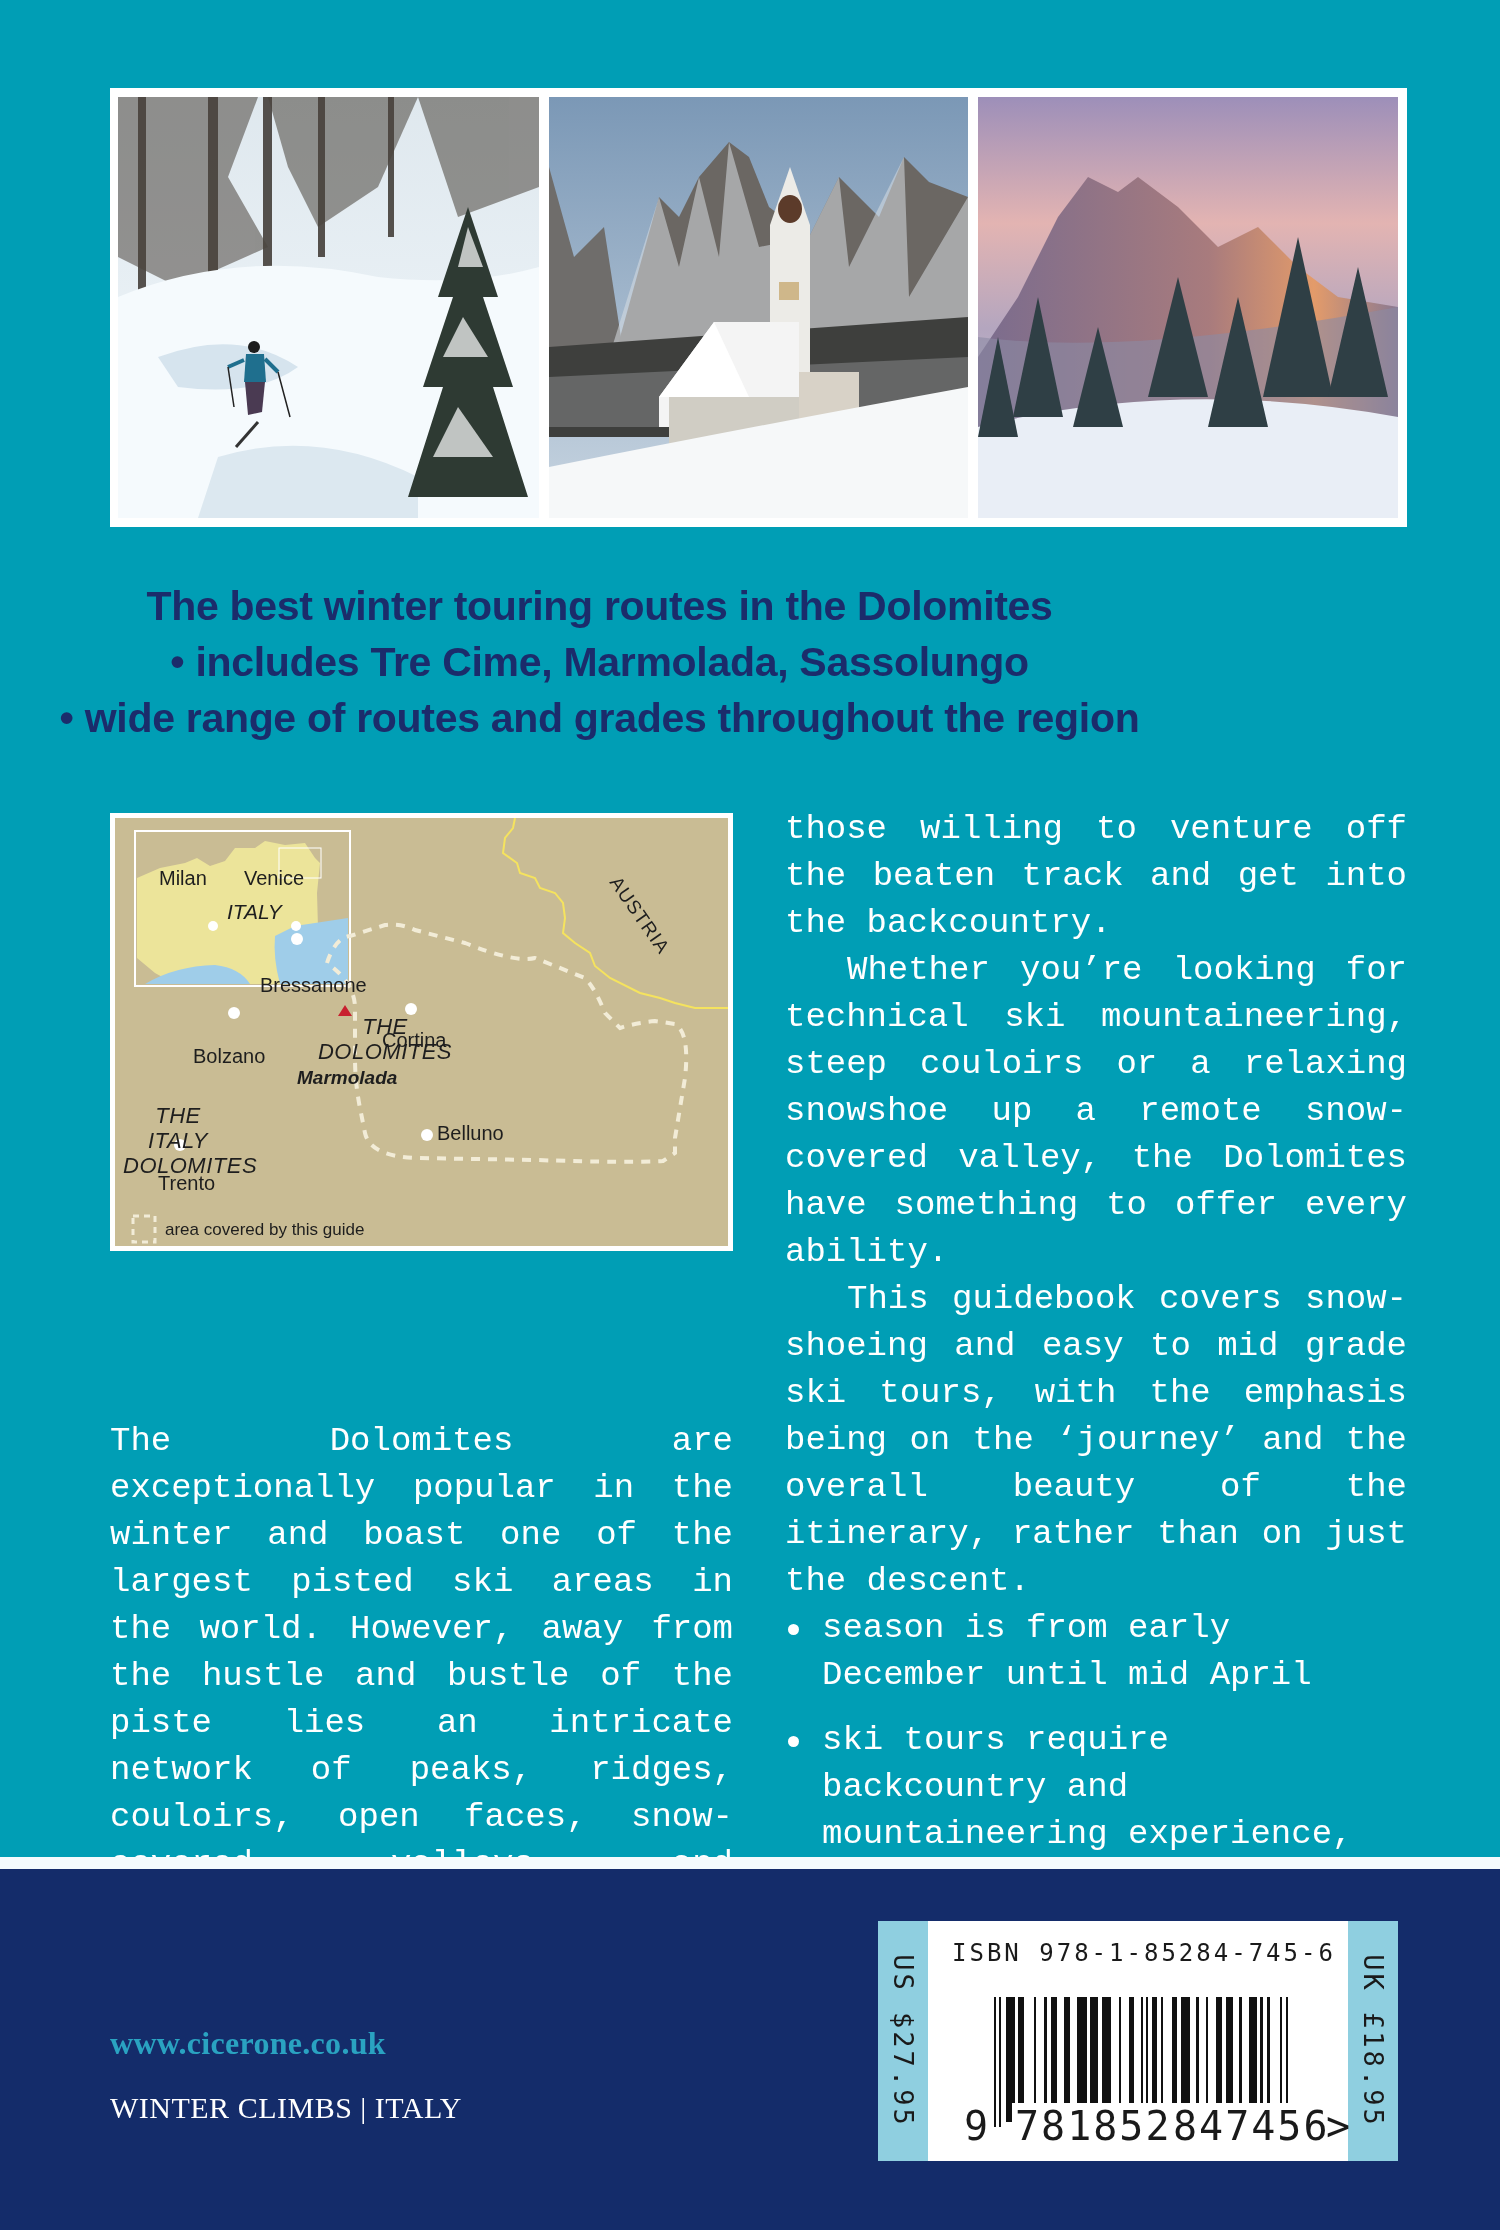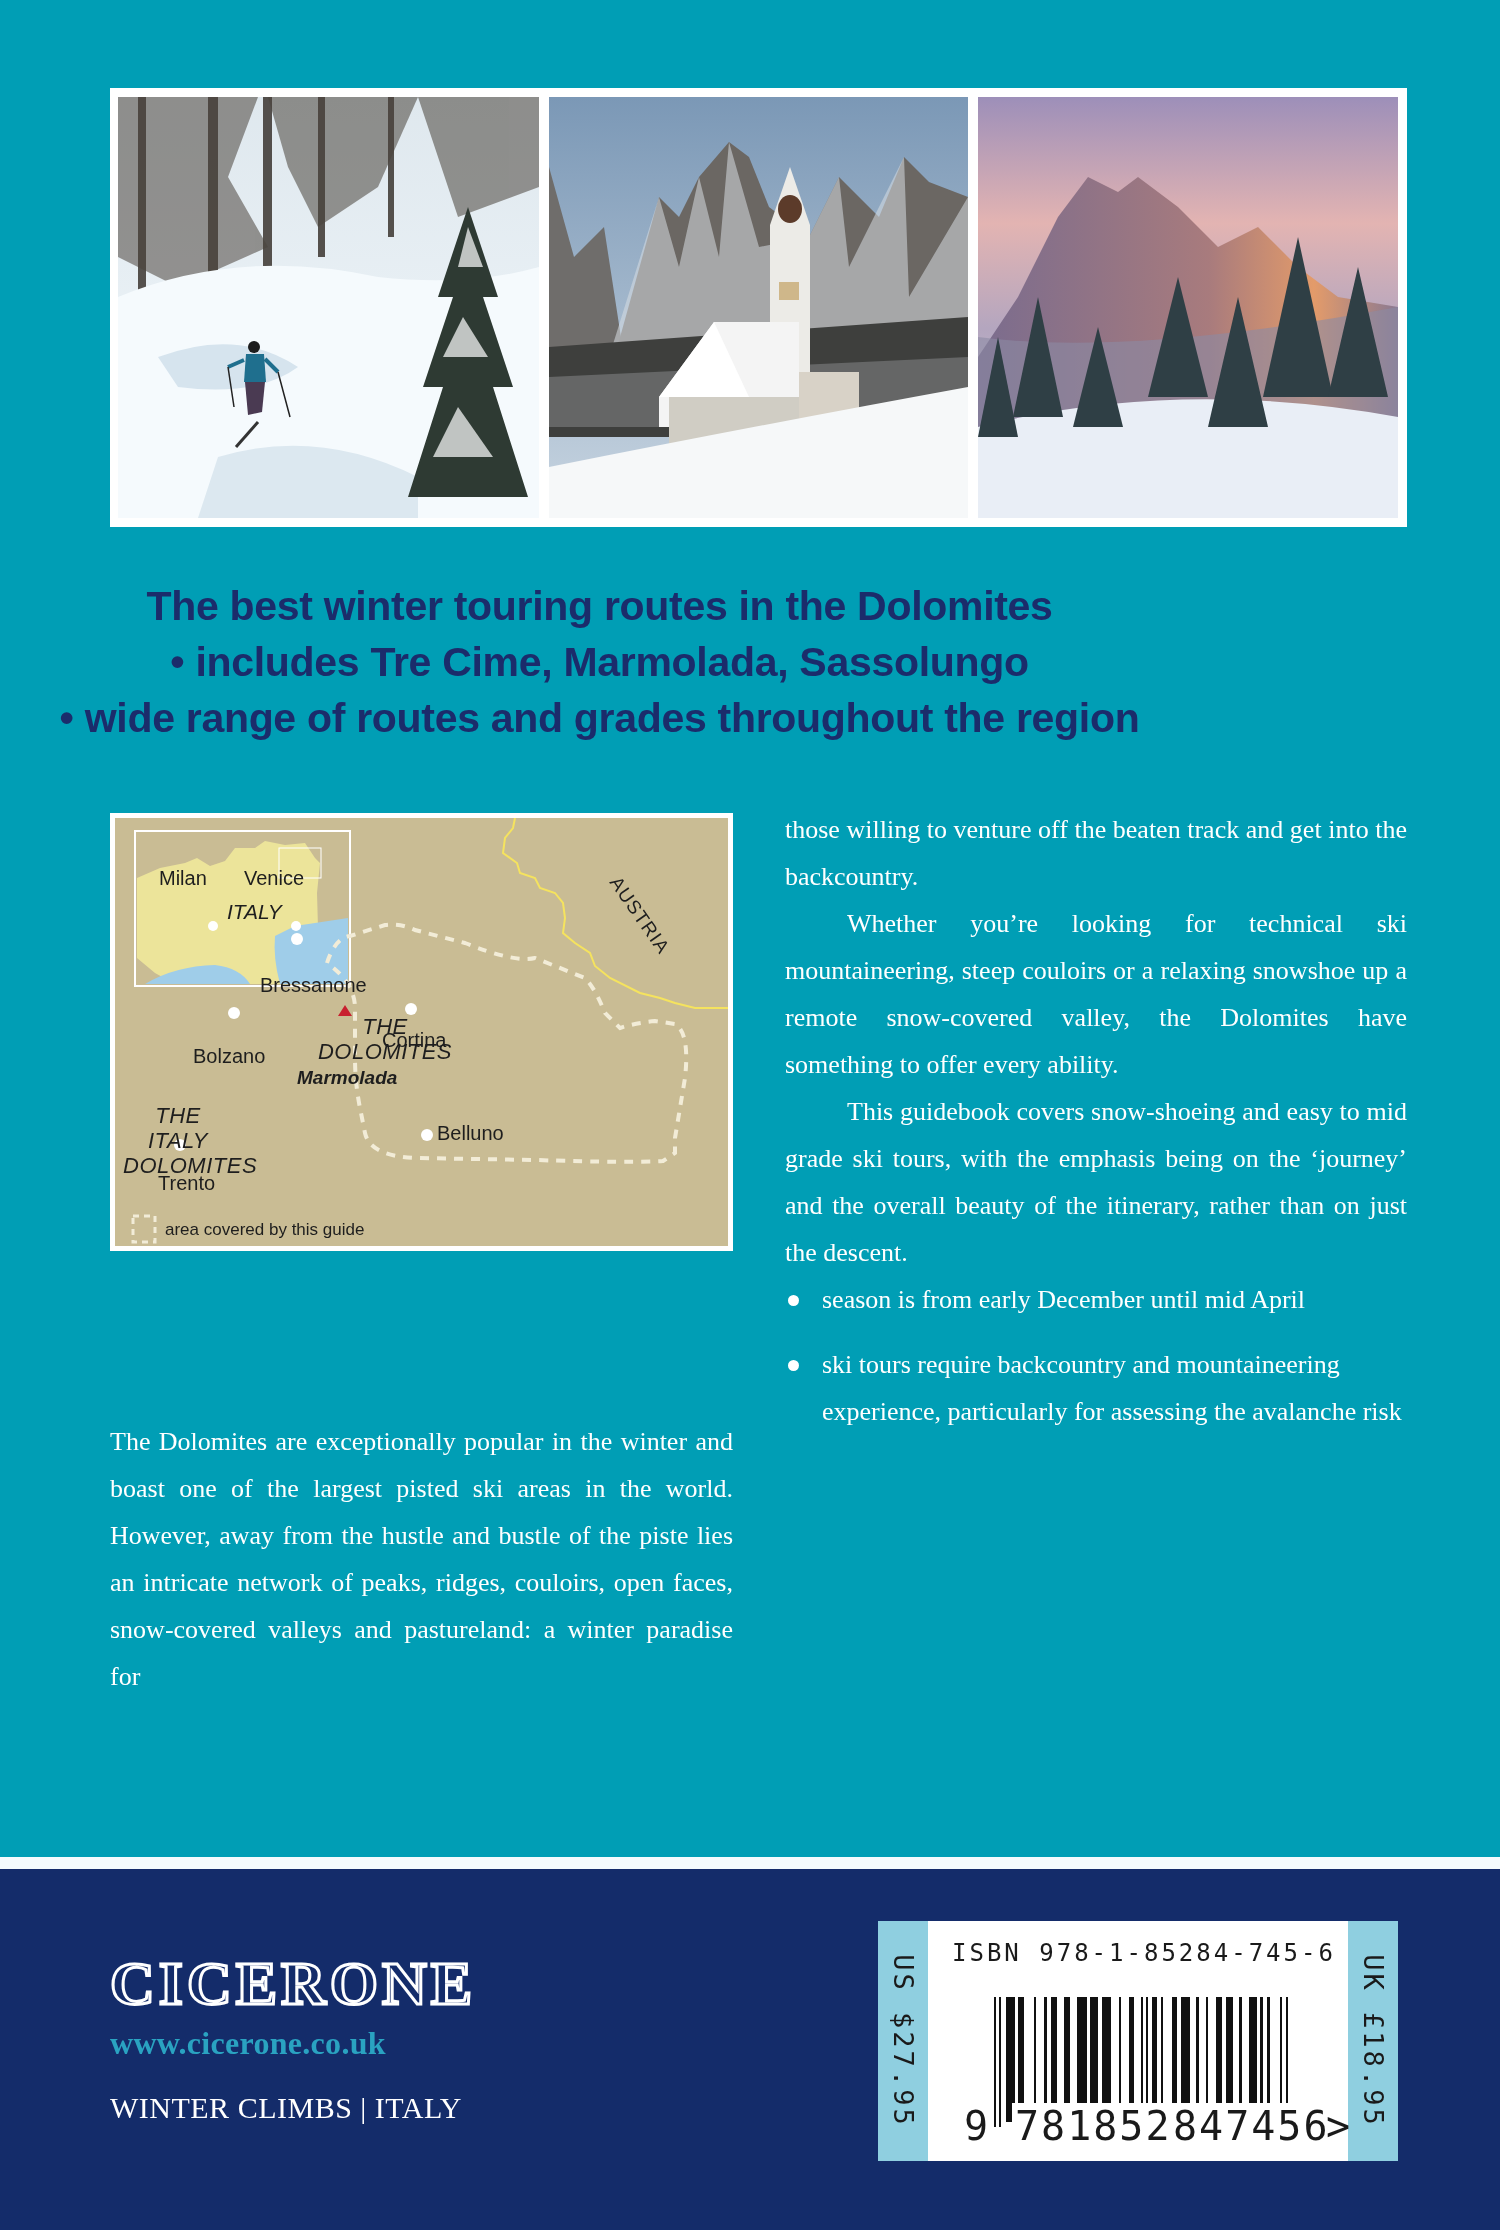--- a/index.html
+++ b/index.html
@@ -56,22 +56,22 @@
     font-size: 20px; white-space: nowrap; line-height: 1;
   }
   .map-label.italic { font-style: italic; font-size: 21px; }
   .map-label.region { font-style: italic; font-size: 22px; text-align: center; line-height: 25px; letter-spacing: 0.5px; }
   .map-label.peak { font-style: italic; font-weight: bold; font-size: 19px; }
   .map-label.small { font-size: 17px; }
 
   
   .body-col {
     position: absolute;
-    font-family: Liberation Serif, serif;
-    font-size: 26px;
+    font-family: Liberation Mono, monospace;
+    font-size: 34px;
     line-height: 47px;
     color: #ffffff;
     text-align: justify;
   }
   .col-left { left: 110px; top: 1418px; width: 623px; }
   .col-right { left: 785px; top: 806px; width: 622px; }
   .body-col p.indent { text-indent: 62px; }
   .bullets { list-style: none; }
   .bullets li {
     position: relative; padding-left: 37px; text-align: left; margin-bottom: 18px;
@@ -338,21 +338,20 @@
   </ul>
 </div>
 
 <div class="body-col col-left">
   <p style="text-align-last: justify;">The Dolomites are exceptionally popular in the winter and boast one of the largest pisted ski areas in the world. However, away from the hustle and bustle of the piste lies an intricate network of peaks, ridges, couloirs, open faces, snow-covered valleys and pastureland: a winter paradise for</p>
 </div>
 
 <div class="divider"></div>
 
 <div class="footer">
-  <div class="logo">CICERONE</div>
   <div class="website">www.cicerone.co.uk</div>
   <div class="series">WINTER CLIMBS | ITALY</div>
 
   <div class="barcode-box">
     <div class="price-strip left">
       <span class="price-text">US $27.95</span>
     </div>
     <div class="price-strip right">
       <span class="price-text">UK £18.95</span>
     </div>

